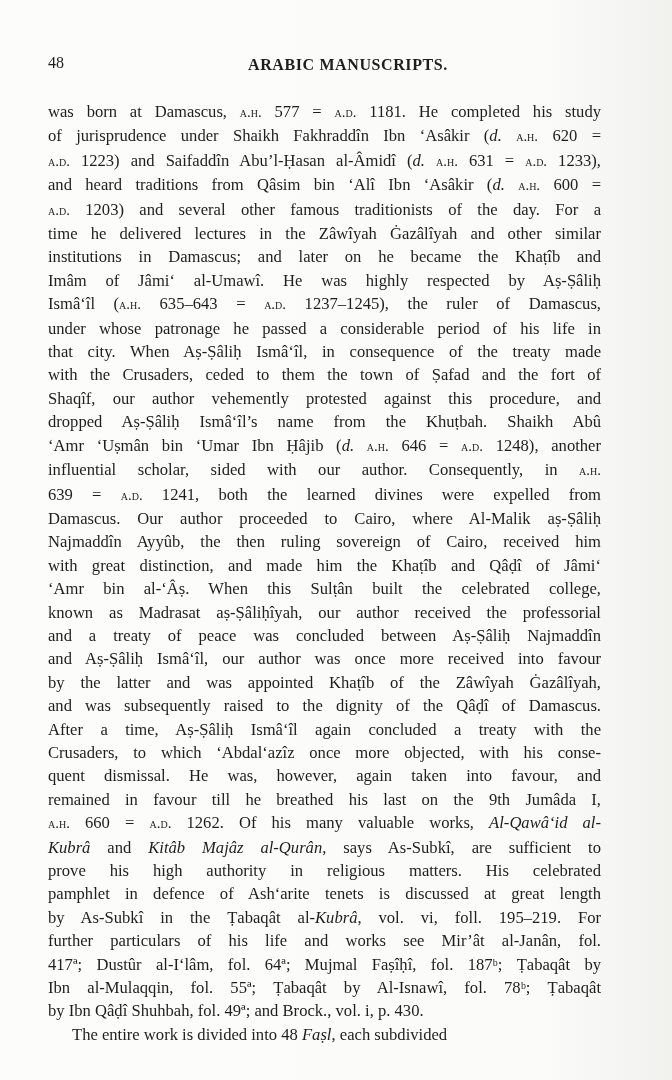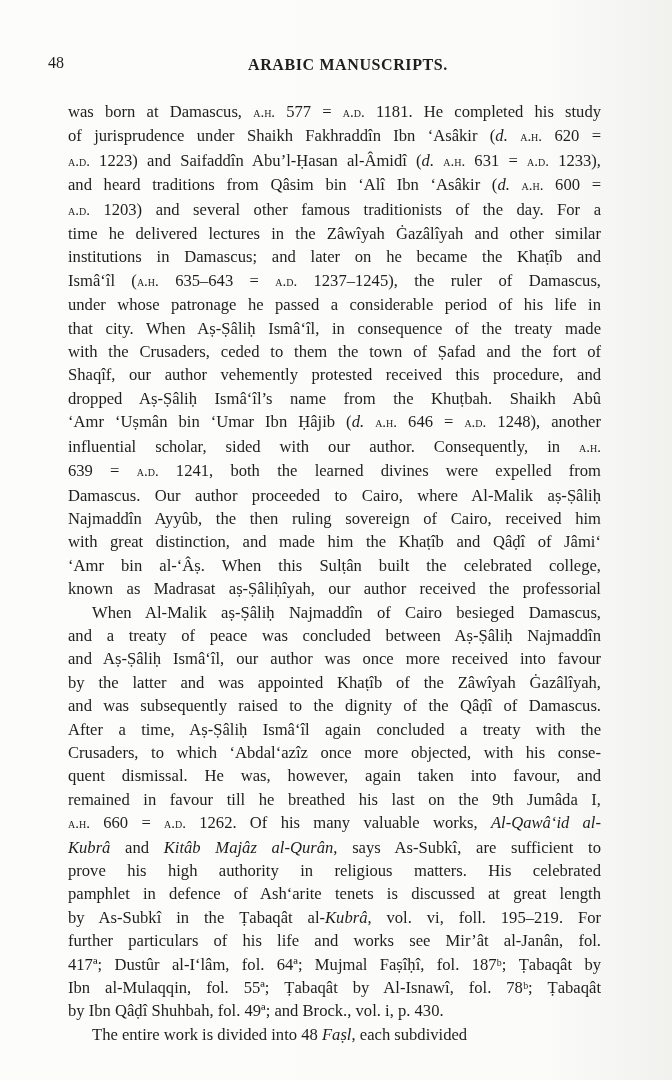--- a/index.html
+++ b/index.html
@@ -27,21 +27,21 @@
     text-align: center;
     font-size: 16px; letter-spacing: 0.6px; font-weight: bold;
     padding-left: 24px;
   }
   .body-text {
     position: absolute; left: 48px; top: 100px; width: 553px;
     font-size: 16.6px; line-height: 23.4px;
   }
   .line {
     display: block; white-space: nowrap;
-    text-align: justify; text-align-last: justify; margin-left: 20px;
+    text-align: justify; text-align-last: justify;
   }
   .line.last { text-align-last: left; }
   .line.indent { padding-left: 24px; }
   .sc { font-variant: small-caps; font-size: 0.9em; }
   i { font-style: italic; }
 </style>
 </head>
 <body>
 
 <div class="page">
@@ -50,35 +50,35 @@
     <div class="running-head">ARABIC MANUSCRIPTS.</div>
   </div>
   <div class="body-text" id="body-text">
       <span class="line">was born at Damascus, <span class="sc">a.h.</span> 577 = <span class="sc">a.d.</span> 1181.  He completed his study</span>
       <span class="line">of jurisprudence under Shaikh Fakhraddîn Ibn ‘Asâkir (<i>d.</i> <span class="sc">a.h.</span> 620 =</span>
       <span class="line"><span class="sc">a.d.</span> 1223) and Saifaddîn Abu’l-Ḥasan al-Âmidî (<i>d.</i> <span class="sc">a.h.</span> 631 = <span class="sc">a.d.</span> 1233),</span>
       <span class="line">and heard traditions from Qâsim bin ‘Alî Ibn ‘Asâkir (<i>d.</i> <span class="sc">a.h.</span> 600 =</span>
       <span class="line"><span class="sc">a.d.</span> 1203) and several other famous traditionists of the day.  For a</span>
       <span class="line">time he delivered lectures in the Zâwîyah Ġazâlîyah and other similar</span>
       <span class="line">institutions in Damascus; and later on he became the Khaṭîb and</span>
+      <span class="line">Imâm of Jâmi‘ al-Umawî.  He was highly respected by Aṣ-Ṣâliḥ</span>
       <span class="line">Ismâ‘îl (<span class="sc">a.h.</span> 635–643 = <span class="sc">a.d.</span> 1237–1245), the ruler of Damascus,</span>
       <span class="line">under whose patronage he passed a considerable period of his life in</span>
       <span class="line">that city.  When Aṣ-Ṣâliḥ Ismâ‘îl, in consequence of the treaty made</span>
       <span class="line">with the Crusaders, ceded to them the town of Ṣafad and the fort of</span>
-      <span class="line">Shaqîf, our author vehemently protested received this procedure, and</span>
+      <span class="line">Shaqîf, our author vehemently protested against this procedure, and</span>
       <span class="line">dropped Aṣ-Ṣâliḥ Ismâ‘îl’s name from the Khuṭbah.  Shaikh Abû</span>
       <span class="line">‘Amr ‘Uṣmân bin ‘Umar Ibn Ḥâjib (<i>d.</i> <span class="sc">a.h.</span> 646 = <span class="sc">a.d.</span> 1248), another</span>
       <span class="line">influential scholar, sided with our author.  Consequently, in <span class="sc">a.h.</span></span>
       <span class="line">639 = <span class="sc">a.d.</span> 1241, both the learned divines were expelled from</span>
       <span class="line">Damascus.  Our author proceeded to Cairo, where Al-Malik aṣ-Ṣâliḥ</span>
       <span class="line">Najmaddîn Ayyûb, the then ruling sovereign of Cairo, received him</span>
       <span class="line">with great distinction, and made him the Khaṭîb and Qâḍî of Jâmi‘</span>
       <span class="line">‘Amr bin al-‘Âṣ.  When this Sulṭân built the celebrated college,</span>
       <span class="line">known as Madrasat aṣ-Ṣâliḥîyah, our author received the professorial</span>
-      <span class="line indent">When Al-Malik aṣ-Ṣâliḥ Najmaddîn of Cairo besieged Damascus,</span>
       <span class="line">and a treaty of peace was concluded between Aṣ-Ṣâliḥ Najmaddîn</span>
       <span class="line">and Aṣ-Ṣâliḥ Ismâ‘îl, our author was once more received into favour</span>
       <span class="line">by the latter and was appointed Khaṭîb of the Zâwîyah Ġazâlîyah,</span>
       <span class="line">and was subsequently raised to the dignity of the Qâḍî of Damascus.</span>
       <span class="line">After a time, Aṣ-Ṣâliḥ Ismâ‘îl again concluded a treaty with the</span>
       <span class="line">Crusaders, to which ‘Abdal‘azîz once more objected, with his conse-</span>
       <span class="line">quent dismissal.  He was, however, again taken into favour, and</span>
       <span class="line">remained in favour till he breathed his last on the 9th Jumâda I,</span>
       <span class="line"><span class="sc">a.h.</span> 660 = <span class="sc">a.d.</span> 1262.  Of his many valuable works, <i>Al-Qawâ‘id al-</i></span>
       <span class="line"><i>Kubrâ</i> and <i>Kitâb Majâz al-Qurân</i>, says As-Subkî, are sufficient to</span>

